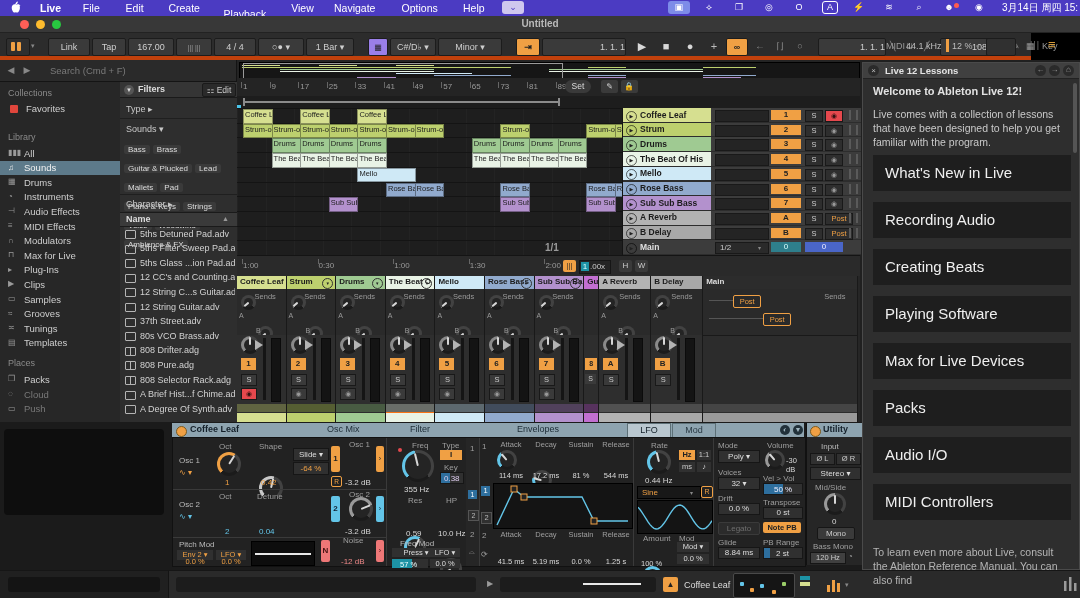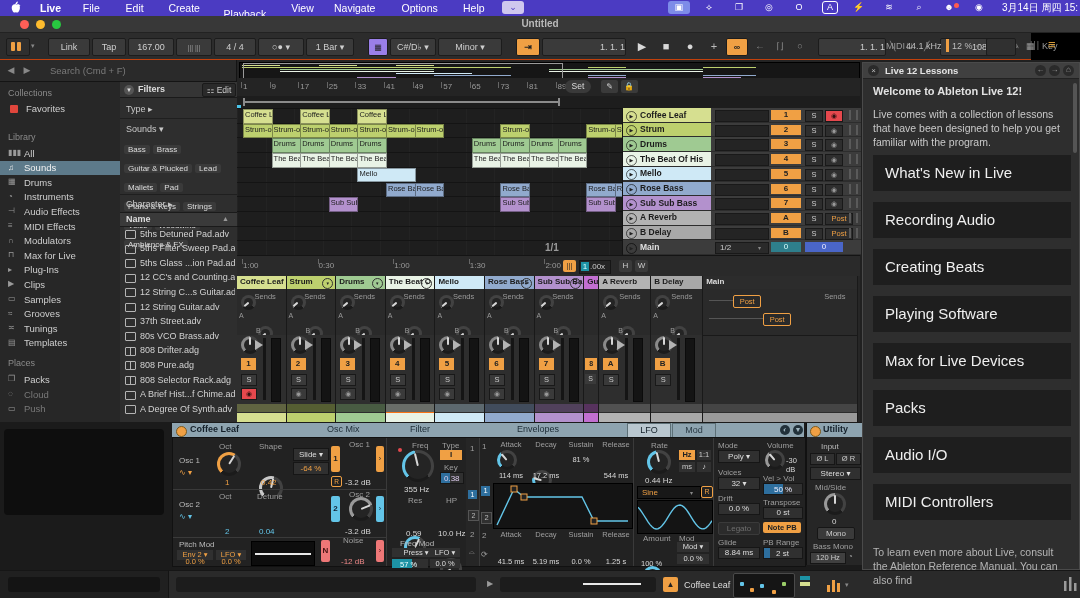--- a/index.html
+++ b/index.html
@@ -53,21 +53,21 @@
     <div class=" abs" style="left: 1002px; top: 1px; font-size: 10px; color: rgb(255, 255, 255);">3月14日 周四 15:</div>
   </div>
 
 <div class="box" id="titlebar" style="left:0;top:16px;width:1080px;height:17px;background:#383838;border-bottom:1px solid #222;">
   <span class="abs" style="left:20px;top:4px;width:9px;height:9px;border-radius:50%;background:#ff5f57;"></span>
   <span class="abs" style="left:36px;top:4px;width:9px;height:9px;border-radius:50%;background:#febc2e;"></span>
   <span class="abs" style="left:52px;top:4px;width:9px;height:9px;border-radius:50%;background:#28c840;"></span>
   <div class="abs" style="left:0;right:0;top:2px;text-align:center;font-size:10px;color:#b9b9b9;font-weight:bold;">Untitled</div>
 </div>
 
-<div class="box" id="transport" style="left:0;top:33px;width:1031px;height:27px;background:#2c2c2c;border-bottom:1px solid #c2410c;">
+<div class="box" id="transport" style="left:0;top:33px;width:1031px;height:27px;background:#2c2c2c;border-bottom:4px solid #c2410c;">
     <div class=" abs" style="left: 6px; top: 5px; width: 22px; height: 16px; background: rgb(47, 47, 47); border: 1px solid rgb(28, 28, 28); border-radius: 2px;">
       <div class=" abs" style="position: absolute; left: 4px; top: 3px; width: 4px; height: 9px; background: rgb(240, 160, 68); border-radius: 1px;"></div>
       <div class=" abs" style="position: absolute; left: 10px; top: 3px; width: 4px; height: 9px; background: rgb(240, 160, 68); border-radius: 1px;"></div>
     </div>
     <div class=" abs" style="left: 31px; top: 9px; font-size: 7px; color: rgb(136, 136, 136);">▾</div>
     <div class="ctl abs" style="left: 48px; top: 5px; width: 40px; height: 16px;">Link</div>
     <div class="ctl abs" style="left: 92px; top: 5px; width: 32px; height: 16px;">Tap</div>
     <div class="ctl abs" style="left: 128px; top: 5px; width: 44px; height: 16px;">167.00</div>
     <div class="ctl abs" style="left: 176px; top: 5px; width: 34px; height: 16px; font-size: 7px; color: rgb(153, 153, 153);">|||  |||</div>
     <div class="ctl abs" style="left: 214px; top: 5px; width: 40px; height: 16px;">4 / 4</div>
@@ -1052,21 +1052,21 @@
           <div class="knob abs" style="left: 53px; top: 12px; width: 20px; height: 20px; background: conic-gradient(from 225deg, rgb(99, 197, 232) 59.4deg, rgb(66, 66, 66) 59.4deg, rgb(66, 66, 66) 270deg, rgb(27, 27, 27) 270deg);">
             <div class=" abs" style="position: absolute; inset: 3px; background: rgb(36, 36, 36); border-radius: 50%;"></div>
             <div class="needle abs" style="transform: rotate(-75.6deg);"></div>
           </div>
           <div class=" abs" style="left: 45px; top: 33px; width: 44px; text-align: center; font-size: 7.5px; color: rgb(216, 216, 216);">17.2 ms</div>
           <div class=" abs" style="left: 82px; top: 2px; width: 40px; text-align: center; font-size: 7.5px; color: rgb(159, 159, 159);">Sustain</div>
           <div class="knob abs" style="left: 88px; top: 12px; width: 20px; height: 20px; background: conic-gradient(from 225deg, rgb(99, 197, 232) 216deg, rgb(66, 66, 66) 216deg, rgb(66, 66, 66) 270deg, rgb(27, 27, 27) 270deg);">
             <div class=" abs" style="position: absolute; inset: 3px; background: rgb(36, 36, 36); border-radius: 50%;"></div>
             <div class="needle abs" style="transform: rotate(81deg);"></div>
           </div>
-          <div class=" abs" style="left: 80px; top: 17px; width: 44px; text-align: center; font-size: 7.5px; color: rgb(216, 216, 216);">81 %</div>
+          <div class=" abs" style="left: 80px; top: 33px; width: 44px; text-align: center; font-size: 7.5px; color: rgb(216, 216, 216);">81 %</div>
           <div class=" abs" style="left: 117px; top: 2px; width: 40px; text-align: center; font-size: 7.5px; color: rgb(159, 159, 159);">Release</div>
           <div class="knob abs" style="left: 123px; top: 12px; width: 20px; height: 20px; background: conic-gradient(from 225deg, rgb(99, 197, 232) 121.5deg, rgb(66, 66, 66) 121.5deg, rgb(66, 66, 66) 270deg, rgb(27, 27, 27) 270deg);">
             <div class=" abs" style="position: absolute; inset: 3px; background: rgb(36, 36, 36); border-radius: 50%;"></div>
             <div class="needle abs" style="transform: rotate(-13.5deg);"></div>
           </div>
           <div class=" abs" style="left: 115px; top: 33px; width: 44px; text-align: center; font-size: 7.5px; color: rgb(216, 216, 216);">544 ms</div>
           <div class=" abs" style="left: 2px; top: 48px; width: 9px; height: 10px; background: rgb(46, 111, 158); color: rgb(255, 255, 255); font-size: 7.5px; text-align: center; line-height: 10px;">1</div>
           <div class=" abs" style="left: 2px; top: 74px; width: 9px; height: 10px; background: rgb(48, 48, 48); border: 1px solid rgb(85, 85, 85); color: rgb(187, 187, 187); font-size: 7.5px; text-align: center; line-height: 10px;">2</div>
           <div class=" abs" style="left: 14px; top: 45px; width: 138px; height: 44px; background: rgb(20, 20, 20); border: 1px solid rgb(0, 0, 0);">
             <svg width="138" height="44" viewBox="0 0 138 44">

